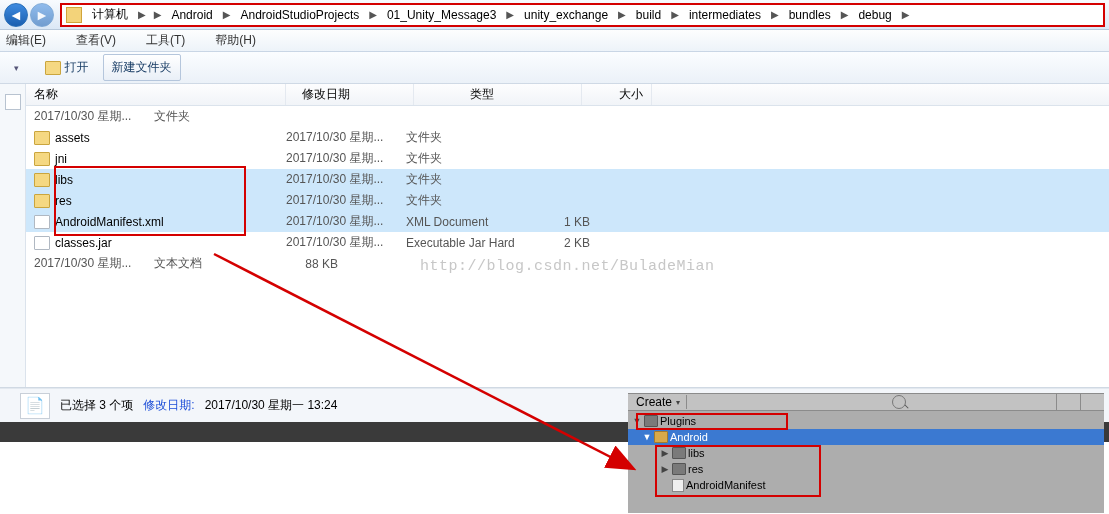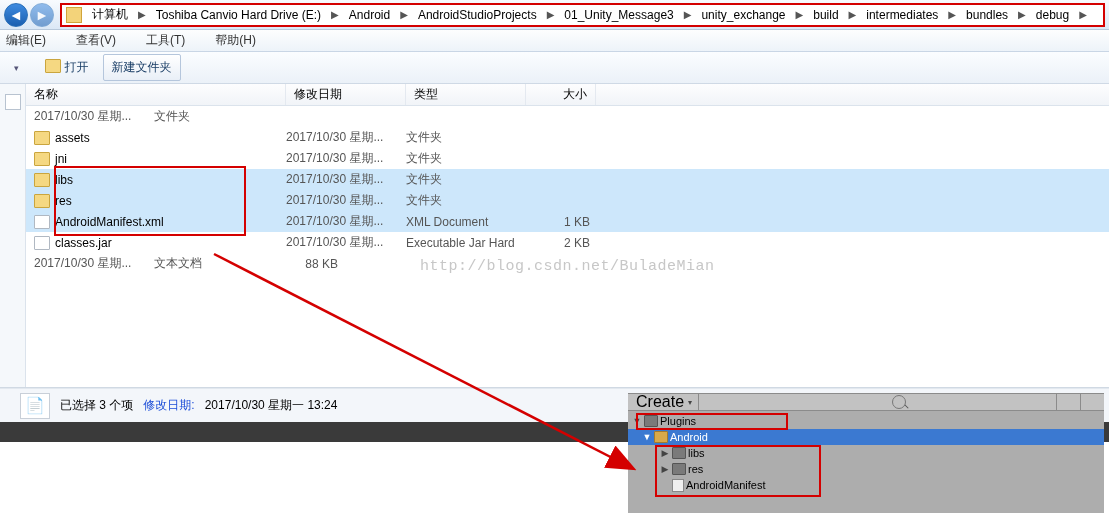--- a/index.html
+++ b/index.html
@@ -15,34 +15,34 @@
 .crumb-sep { color:#555; font-size:10px; padding:0 4px; }
 
 
 .menubar { height:22px; background: linear-gradient(#fdfefe,#edf3f9); border-bottom:1px solid #c9d6e5; display:flex; align-items:center; gap:30px; padding-left:6px; color:#333;}
 .menubar span { }
 
 
 .toolbar { height:32px; background: linear-gradient(#fbfdff,#ebf1f8); border-bottom:1px solid #cfd9e5; display:flex; align-items:center; gap:6px; padding-left:2px;}
 .tool-drop { padding:0 12px 0 6px; height:22px; display:flex; align-items:center; color:#1a3e66; position:relative;}
 .tool-drop:after{content:"▾"; font-size:9px; margin-left:6px; color:#557;}
-.tool-btn { padding:4px 8px; display:flex; align-items:flex-start; gap:4px; color:#1a3e66;}
+.tool-btn { padding:4px 8px; display:flex; align-items:center; gap:4px; color:#1a3e66;}
 .tool-btn.raised{ border:1px solid #b5c6dc; background:linear-gradient(#fff,#e9eff7); border-radius:2px;}
 .folder-icon{width:16px;height:14px;background:#f5d882;border:1px solid #caa53e;border-radius:1px;}
 
 
 .main { display:flex; height: 304px; border-bottom:1px solid #d0d9e3;}
 .sidebar { width:26px; background:#f5f8fb; border-right:1px solid #dbe3ec; display:flex; flex-direction:column; align-items:center; padding-top:6px;}
 .side-ico{width:16px;height:16px;border:1px solid #b8c3d0;background:#fff;margin-top:4px;}
 .list-area { flex:1; display:flex; flex-direction:column; position:relative;}
 
 
 .cols { height:22px; background:linear-gradient(#fdfdfe,#f1f4f8); border-bottom:1px solid #dbe3ec; display:flex; align-items:center;}
 .col { padding:0 8px; height:100%; display:flex; align-items:center; border-right:1px solid #e4e9f0;}
-.col-name{width:260px;} .col-date{width:120px;} .col-type{width:120px;} .col-size{width:70px; justify-content:flex-end;}
+.col-name{width:260px;} .col-date{width:120px;margin-left:8px;} .col-type{width:120px;margin-left:48px;} .col-size{width:70px; justify-content:flex-end;}
 
 
 .rows { flex:1; }
 .row { height:21px; display:flex; align-items:center; padding-left:8px;}
 .row.selected{ background:#cde7fb;}
 .row .cell-name{width:252px; display:flex; align-items:center; gap:5px;}
 .row .cell-date{width:120px; color:#555;}
 .row .cell-type{width:120px; color:#555;}
 .row .cell-size{width:70px; text-align:right; padding-right:6px; color:#555;}
 .fico{width:16px;height:14px;background:#f5d882;border:1px solid #caa53e;border-radius:1px;}
@@ -54,21 +54,21 @@
 
 
 .status { height:34px; background:#f3f6fa; display:flex; align-items:center; gap:10px; padding-left:20px; border-top:1px solid #e2e8ef;}
 .status-ico{ width:30px;height:26px; border:1px solid #c8cfd8; background:#fff; display:flex;align-items:center;justify-content:center;font-size:16px;color:#888;}
 
 
 .darkstrip{ height:20px; background:#3a3a3a;}
 
 
 .unity-wrap{ position:absolute; left:628px; top:393px; width:476px; height:120px; background:#adadad; border-top:1px solid #8b8b8b;}
-.unity-tool{ height:17px; background:#c2c2c2; border-bottom:1px solid #8b8b8b; display:flex; align-items:center; font-size:16px;}
+.unity-tool{ height:17px; background:#c2c2c2; border-bottom:1px solid #8b8b8b; display:flex; align-items:center; font-size:12px;}
 .create-btn{ padding:0 6px 0 8px; border-right:1px solid #8b8b8b; display:flex;align-items:center;gap:4px;}
 .create-btn:after{content:"▾";font-size:8px;color:#444;}
 .u-ico{ width:16px;height:16px; margin-left:3px;}
 .spacer{flex:1;}
 .search-ico{width:14px;height:14px;border:1px solid #777;border-radius:50%;margin-right:150px;position:relative;}
 .search-ico:after{content:"";position:absolute;width:5px;height:1px;background:#555;right:-4px;bottom:1px;transform:rotate(45deg);}
 
 .tree{ padding:2px 0; font-size:11px;}
 .tree-row{ height:16px; display:flex; align-items:center; padding-left:4px; gap:2px;}
 .tree-row.lv1{padding-left:14px;}
@@ -97,21 +97,20 @@
     <div class="nav-circle">◄</div>
     <div class="nav-circle" style="opacity:.55">►</div>
   </div>
   <div class="crumb-wrap">
     <div class="crumb-icon"></div>
     <div class="crumb">
         <span>计算机</span>
       </div>
     <span class="crumb-sep">▶</span>
     <div id="crumbs" style="display:flex;align-items:center;height:100%">
-        <div class="crumb">Toshiba Canvio Hard Drive (E:)</div>
         <span class="crumb-sep">▶</span>
         <div class="crumb">Android</div>
         <span class="crumb-sep">▶</span>
         <div class="crumb">AndroidStudioProjects</div>
         <span class="crumb-sep">▶</span>
         <div class="crumb">01_Unity_Message3</div>
         <span class="crumb-sep">▶</span>
         <div class="crumb">unity_exchange</div>
         <span class="crumb-sep">▶</span>
         <div class="crumb">build</div>

